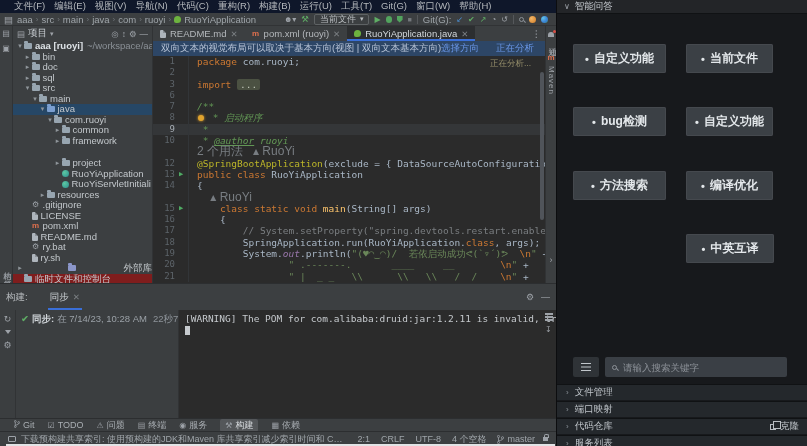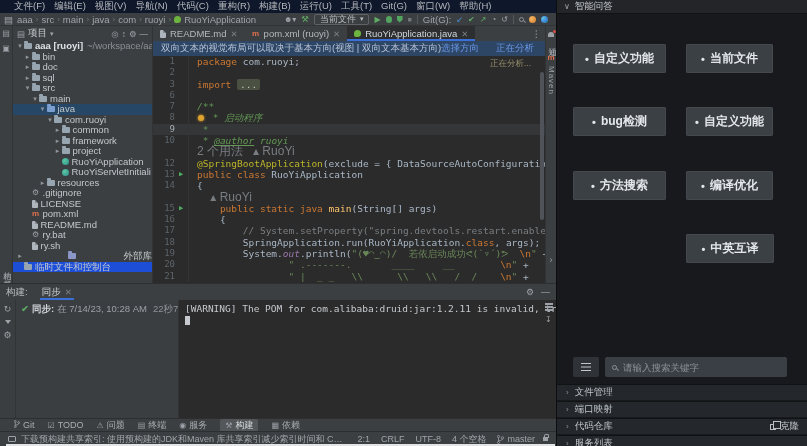--- a/index.html
+++ b/index.html
@@ -24,21 +24,21 @@
 .vlab{writing-mode:vertical-rl;font-size:8px;color:#9da2a8;letter-spacing:1px}
 .stripe .grow{flex:1}
 
 .project{width:140px;flex:none;background:#3c3f41;border-right:1px solid #313335;overflow:hidden;display:flex;flex-direction:column}
 .p-head{height:15px;flex:none;display:flex;align-items:center;font-size:9.5px;color:#c7ccd1;padding:0 4px;gap:3px}
 .p-head .ic{color:#9da2a8;font-size:8.5px}
 .p-head .sp{flex:1}
 #tree{flex:1;overflow:hidden}
 .trow{height:10.5px;line-height:10.5px;display:flex;align-items:center;font-size:9.5px;color:#c3c8cc;white-space:nowrap;overflow:hidden}
 .trow.sel{background:#264766}
-.trow.hov{background:#1d4ed8}
+.trow.hov{background:#7f1d1d}
 .trow .chev{flex:none;width:8px;text-align:center;color:#8f959a;font-size:7px}
 .trow .lbl{margin-left:3px}
 .trow .dim{color:#8a9096;margin-left:4px}
 .trow.bold .lbl{color:#dde2e6;font-weight:bold}
 .ico{flex:none;display:inline-block}
 .ico-folder{width:8px;height:6px;background:#97a5b0;border-radius:1px;position:relative}
 .ico-folder::before{content:"";position:absolute;top:-2px;left:0;width:4px;height:2px;background:inherit;border-radius:1px 1px 0 0}
 .ico-folder.src{background:#7b9fd0}
 .ico-folder.lib{background:#8b96c9}
 .ico-class{width:7px;height:7px;border-radius:50%;background:radial-gradient(circle at 35% 35%,#5cc7a2,#2d8f90)}
@@ -78,21 +78,21 @@
 .analyzing{position:absolute;top:2px;right:14px;color:#97906c;font-size:8.5px;font-family:"Liberation Sans",sans-serif}
 .scrollthumb{position:absolute;right:1px;top:16px;width:4px;height:148px;background:#50545a;border-radius:2px}
 
 .rstripe{width:11px;flex:none;background:#3c3f41;border-left:1px solid #313335;display:flex;flex-direction:column;align-items:center;padding-top:4px;gap:4px}
 .bellico{width:6px;height:5px;background:#9da2a8;border-radius:3px 3px 0 0;position:relative;margin-top:2px}
 .bellico::after{content:"";position:absolute;right:-2px;top:-2px;width:3px;height:3px;border-radius:50%;background:#d64f45}
 .rstripe .m{color:#e0714e;font-weight:bold;font-size:8px}
 .rstripe .collapse{color:#9da2a8;font-size:9px;margin-top:auto;margin-bottom:18px}
 
 .build{height:135px;flex:none;display:flex;flex-direction:column;background:#3b3e40;border-top:1px solid #2c2e30}
-.b-head{height:16px;flex:none;display:flex;align-items:center;font-size:9.5px;color:#b8bcbf;padding:0 6px;gap:12px;background:#3c3f41}
+.b-head{height:26px;flex:none;display:flex;align-items:center;font-size:9.5px;color:#b8bcbf;padding:0 6px;gap:20px;background:#3c3f41}
 .b-tab{position:relative;color:#d2d7db;height:100%;display:flex;align-items:center;gap:4px;padding:0 2px}
 .b-tab::after{content:"";position:absolute;left:0;right:0;bottom:0;height:2px;background:#3a6fd8}
 .b-tab .x{color:#7c8084;font-size:8.5px}
 .b-hright{margin-left:auto;display:flex;gap:7px;color:#9da2a8;font-size:9px}
 .b-body{flex:1;display:flex;min-height:0}
 .b-icons{width:16px;flex:none;border-right:1px solid #313335;display:flex;flex-direction:column;align-items:center;padding-top:4px;gap:6px;color:#9da2a8;font-size:9px}
 .funnel{width:0;height:0;border-left:3px solid transparent;border-right:3px solid transparent;border-top:4px solid #9da2a8}
 .b-sync{width:163px;flex:none;border-right:1px solid #313335;padding:3px 5px;font-size:9.5px;color:#9aa0a6;display:flex;align-items:flex-start;white-space:nowrap;overflow:hidden}
 .b-sync .chk{color:#5fad65;margin-right:3px}
 .b-sync .bl{color:#ced3d7;font-weight:bold;margin-right:3px}
@@ -262,21 +262,21 @@
             <div class="trow" style="padding-left: 40.5px;">
               <span class="chev">▸</span>
               <span class="ico ico-folder"></span>
               <span class="lbl">common</span>
             </div>
             <div class="trow" style="padding-left: 40.5px;">
               <span class="chev">▸</span>
               <span class="ico ico-folder"></span>
               <span class="lbl">framework</span>
             </div>
-            <div class="trow" style="padding-left: 40.5px;">
+            <div class="trow" style="padding-left: 40.5px; margin-top: 12px;">
               <span class="chev">▸</span>
               <span class="ico ico-folder"></span>
               <span class="lbl">project</span>
             </div>
             <div class="trow" style="padding-left: 40.5px;">
               <span class="chev"></span>
               <span class="ico ico-class"></span>
               <span class="lbl">RuoYiApplication</span>
             </div>
             <div class="trow" style="padding-left: 40.5px;">
@@ -368,21 +368,21 @@
             <div class="crow"><span class="gut"><span class="n">6</span><span class="rsp"></span></span><span class="ctext"></span></div>
             <div class="crow"><span class="gut"><span class="n">7</span><span class="rsp"></span></span><span class="ctext"><span class="d">/**</span></span></div>
             <div class="crow"><span class="gut"><span class="n">8</span><span class="rsp"></span></span><span class="ctext"><span class="bulb"></span><span class="d"> * 启动程序</span></span></div>
             <div class="crow cur"><span class="gut"><span class="n">9</span><span class="rsp"></span></span><span class="ctext"><span class="d"> *</span></span></div>
             <div class="crow"><span class="gut"><span class="n">10</span><span class="rsp"></span></span><span class="ctext"><span class="d"> * </span><span class="dt">@author</span><span class="di"> ruoyi</span></span></div>
             <div class="crow"><span class="gut"><span class="rsp"></span></span><span class="ctext"><span class="inlay">2 个用法   ▴ RuoYi</span></span></div>
             <div class="crow"><span class="gut"><span class="n">12</span><span class="rsp"></span></span><span class="ctext"><span class="a">@SpringBootApplication</span><span class="w">(exclude = { DataSourceAutoConfiguration.</span></span></div>
             <div class="crow"><span class="gut"><span class="n">13</span><span class="run">▶</span></span><span class="ctext"><span class="k">public class </span><span class="w">RuoYiApplication</span></span></div>
             <div class="crow"><span class="gut"><span class="n">14</span><span class="rsp"></span></span><span class="ctext"><span class="w">{</span></span></div>
             <div class="crow"><span class="gut"><span class="rsp"></span></span><span class="ctext"><span class="inlay">    ▴ RuoYi</span></span></div>
-            <div class="crow"><span class="gut"><span class="n">15</span><span class="run">▶</span></span><span class="ctext"><span class="w">    </span><span class="k">public static java </span><span class="m">main</span><span class="w">(String[] args)</span></span></div>
+            <div class="crow"><span class="gut"><span class="n">15</span><span class="run">▶</span></span><span class="ctext"><span class="w">    </span><span class="k">class static void </span><span class="m">main</span><span class="w">(String[] args)</span></span></div>
             <div class="crow"><span class="gut"><span class="n">16</span><span class="rsp"></span></span><span class="ctext"><span class="w">    {</span></span></div>
             <div class="crow"><span class="gut"><span class="n">17</span><span class="rsp"></span></span><span class="ctext"><span class="c">        // System.setProperty("spring.devtools.restart.enabled", "false");</span></span></div>
             <div class="crow"><span class="gut"><span class="n">18</span><span class="rsp"></span></span><span class="ctext"><span class="w">        SpringApplication.run(RuoYiApplication.</span><span class="k">class</span><span class="w">, args);</span></span></div>
             <div class="crow"><span class="gut"><span class="n">19</span><span class="rsp"></span></span><span class="ctext"><span class="w">        System.</span><span class="f">out</span><span class="w">.println(</span><span class="s">"(♥◠‿◠)/  若依启动成功ᕙ(`▿´)ᕗ  </span><span class="e">\n</span><span class="s">"</span><span class="w"> +</span></span></div>
             <div class="crow"><span class="gut"><span class="n">20</span><span class="rsp"></span></span><span class="ctext"><span class="w">                </span><span class="s">" .-------.       ____     __        </span><span class="e">\n</span><span class="s">"</span><span class="w"> +</span></span></div>
             <div class="crow"><span class="gut"><span class="n">21</span><span class="rsp"></span></span><span class="ctext"><span class="w">                </span><span class="s">" |  _ _   \\      \\   \\   /  /    </span><span class="e">\n</span><span class="s">"</span><span class="w"> +</span></span></div>
           </div>
       </div>
 
       <div class="rstripe">

